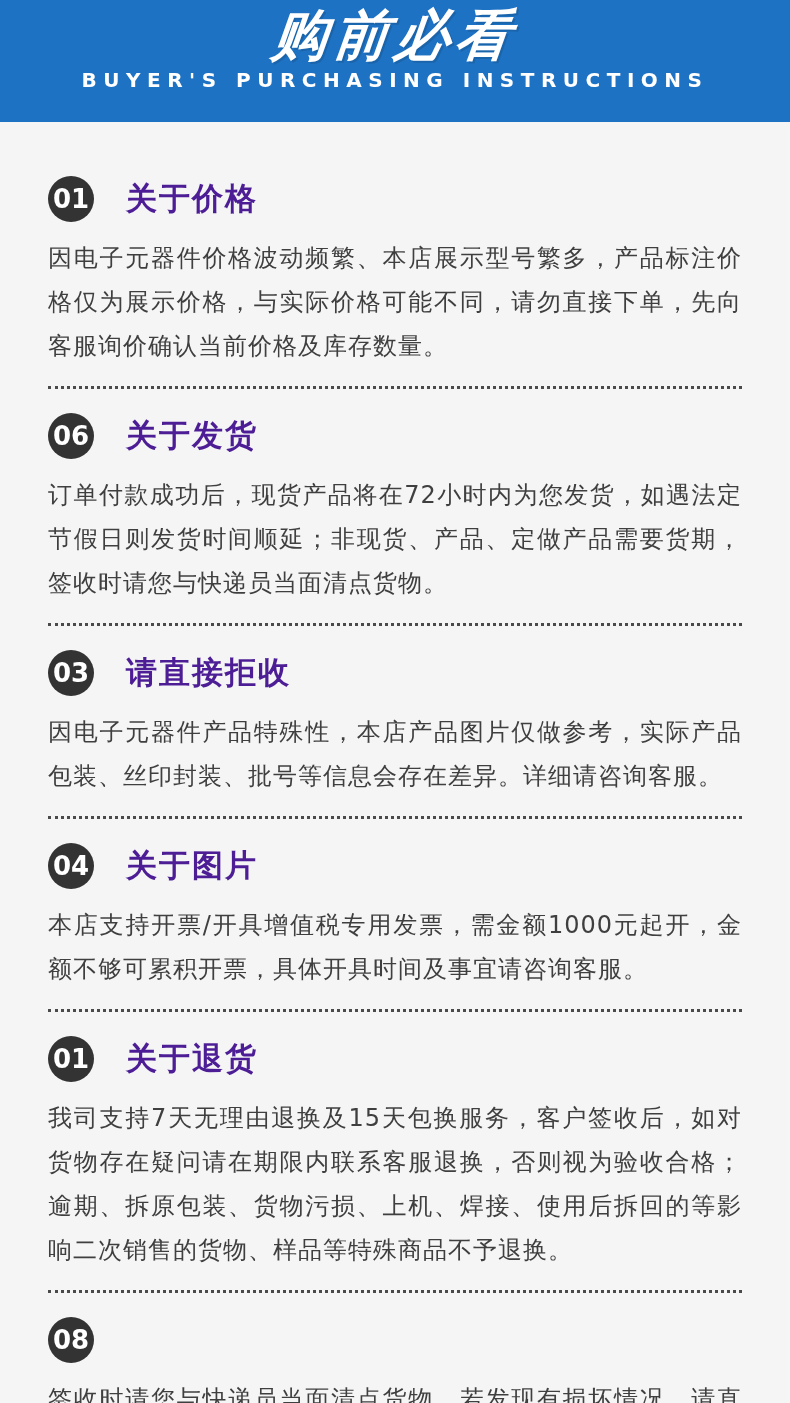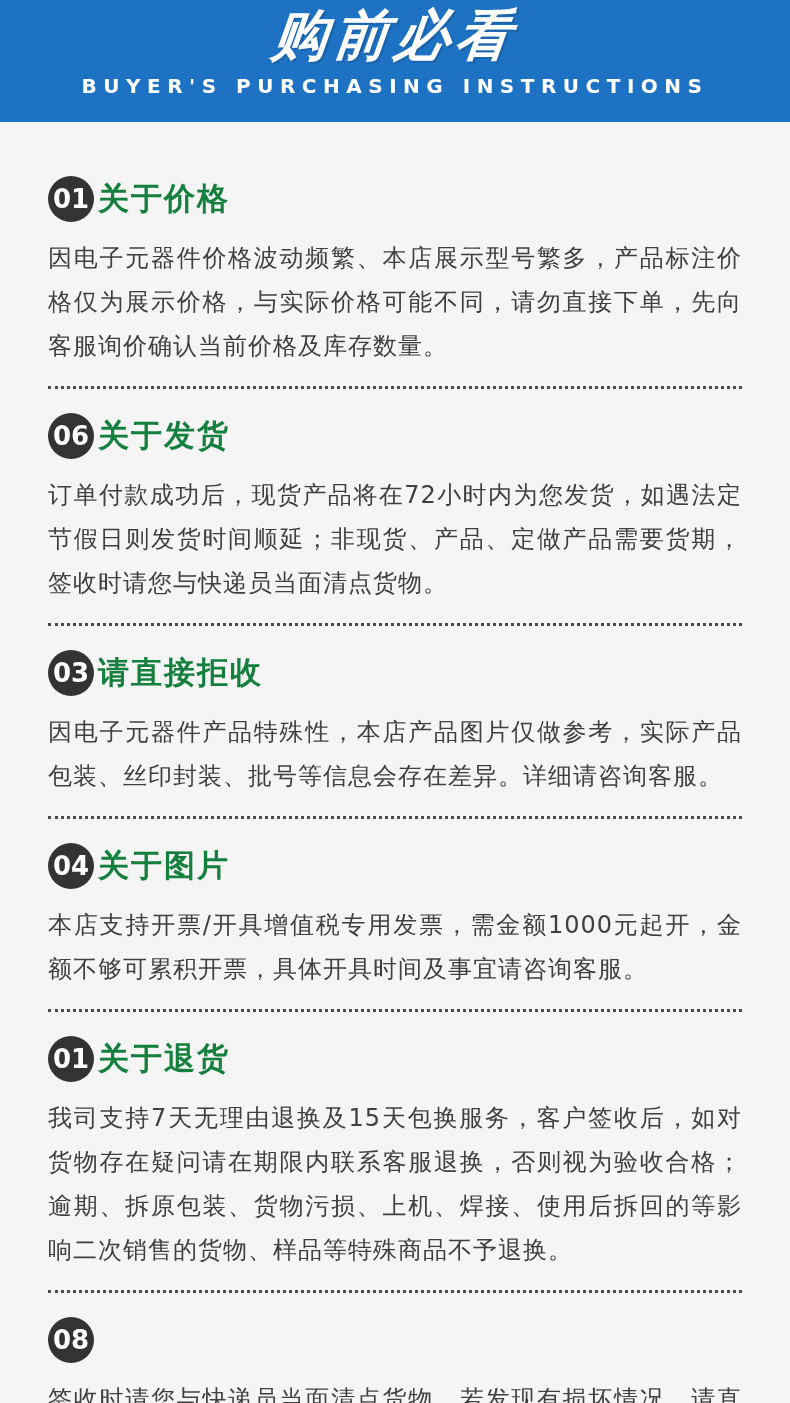--- a/index.html
+++ b/index.html
@@ -22,51 +22,51 @@
     display: inline-block;
     font-size: 55px;
     font-weight: bold;
     font-style: italic;
     letter-spacing: 6px;
     transform: skewX(-6deg);
     line-height: 1.05;
     text-shadow: 2px 2px 0 rgba(0,0,0,0.12);
   }
   .hero-subtitle {
-    margin-top: 9px;
+    margin-top: 3px;
     font-size: 20px;
     font-weight: bold;
     letter-spacing: 6.5px;
     white-space: nowrap;
   }
   main { padding: 0 48px; }
   .item:first-of-type { margin-top: 54px; }
   .sec-head {
     display: flex;
     align-items: center;
-    gap: 4px;
+    gap: 32px;
   }
   .badge {
     flex: 0 0 auto;
     width: 46px;
     height: 46px;
     background: #333333;
     border-radius: 50%;
     color: #ffffff;
     font-weight: bold;
     font-size: 26px;
     display: flex;
     align-items: center;
     justify-content: center;
     letter-spacing: 0px;
   }
   .sec-title {
     font-size: 31px;
     font-weight: bold;
-    color: #15803d;
+    color: #4c1d95;
     letter-spacing: 2px;
   }
   .sec-body {
     margin-top: 14px;
     font-size: 24px;
     line-height: 44px;
     color: #3f3f3f;
     text-align: justify;
     letter-spacing: 1px;
   }

